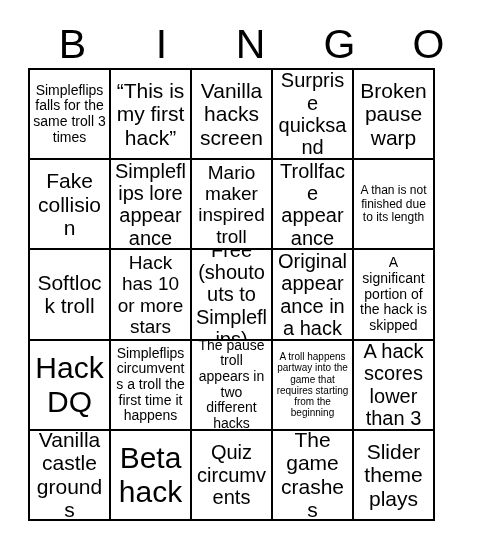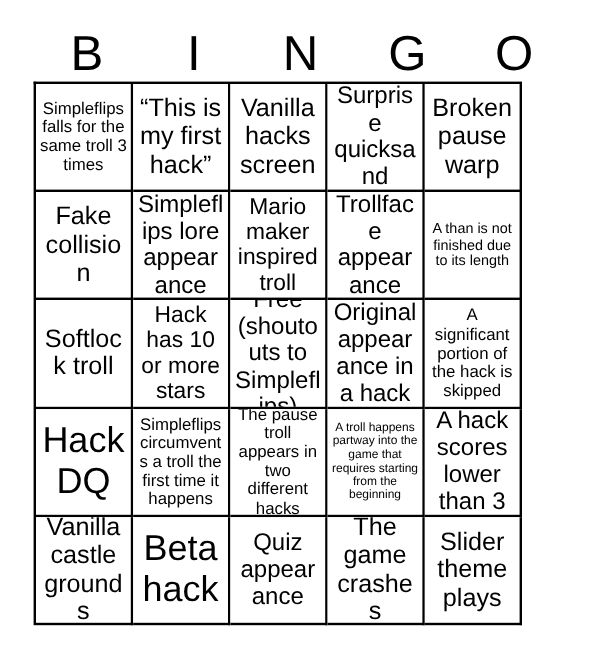--- a/index.html
+++ b/index.html
@@ -163,21 +163,21 @@
       <div class="cell sz-m">
         <span class="cell-text">A hack scores lower than 3</span>
       </div>
       <div class="cell sz-xl">
         <span class="cell-text">Vanilla castle grounds</span>
       </div>
       <div class="cell sz-xxl">
         <span class="cell-text">Beta hack</span>
       </div>
       <div class="cell sz-m">
-        <span class="cell-text">Quiz appearance</span>
+        <span class="cell-text">Quiz circumvents</span>
       </div>
       <div class="cell sz-xl">
         <span class="cell-text">The game crashes</span>
       </div>
       <div class="cell sz-xl">
         <span class="cell-text">Slider theme plays</span>
       </div>
     </div>
 
 </div>

